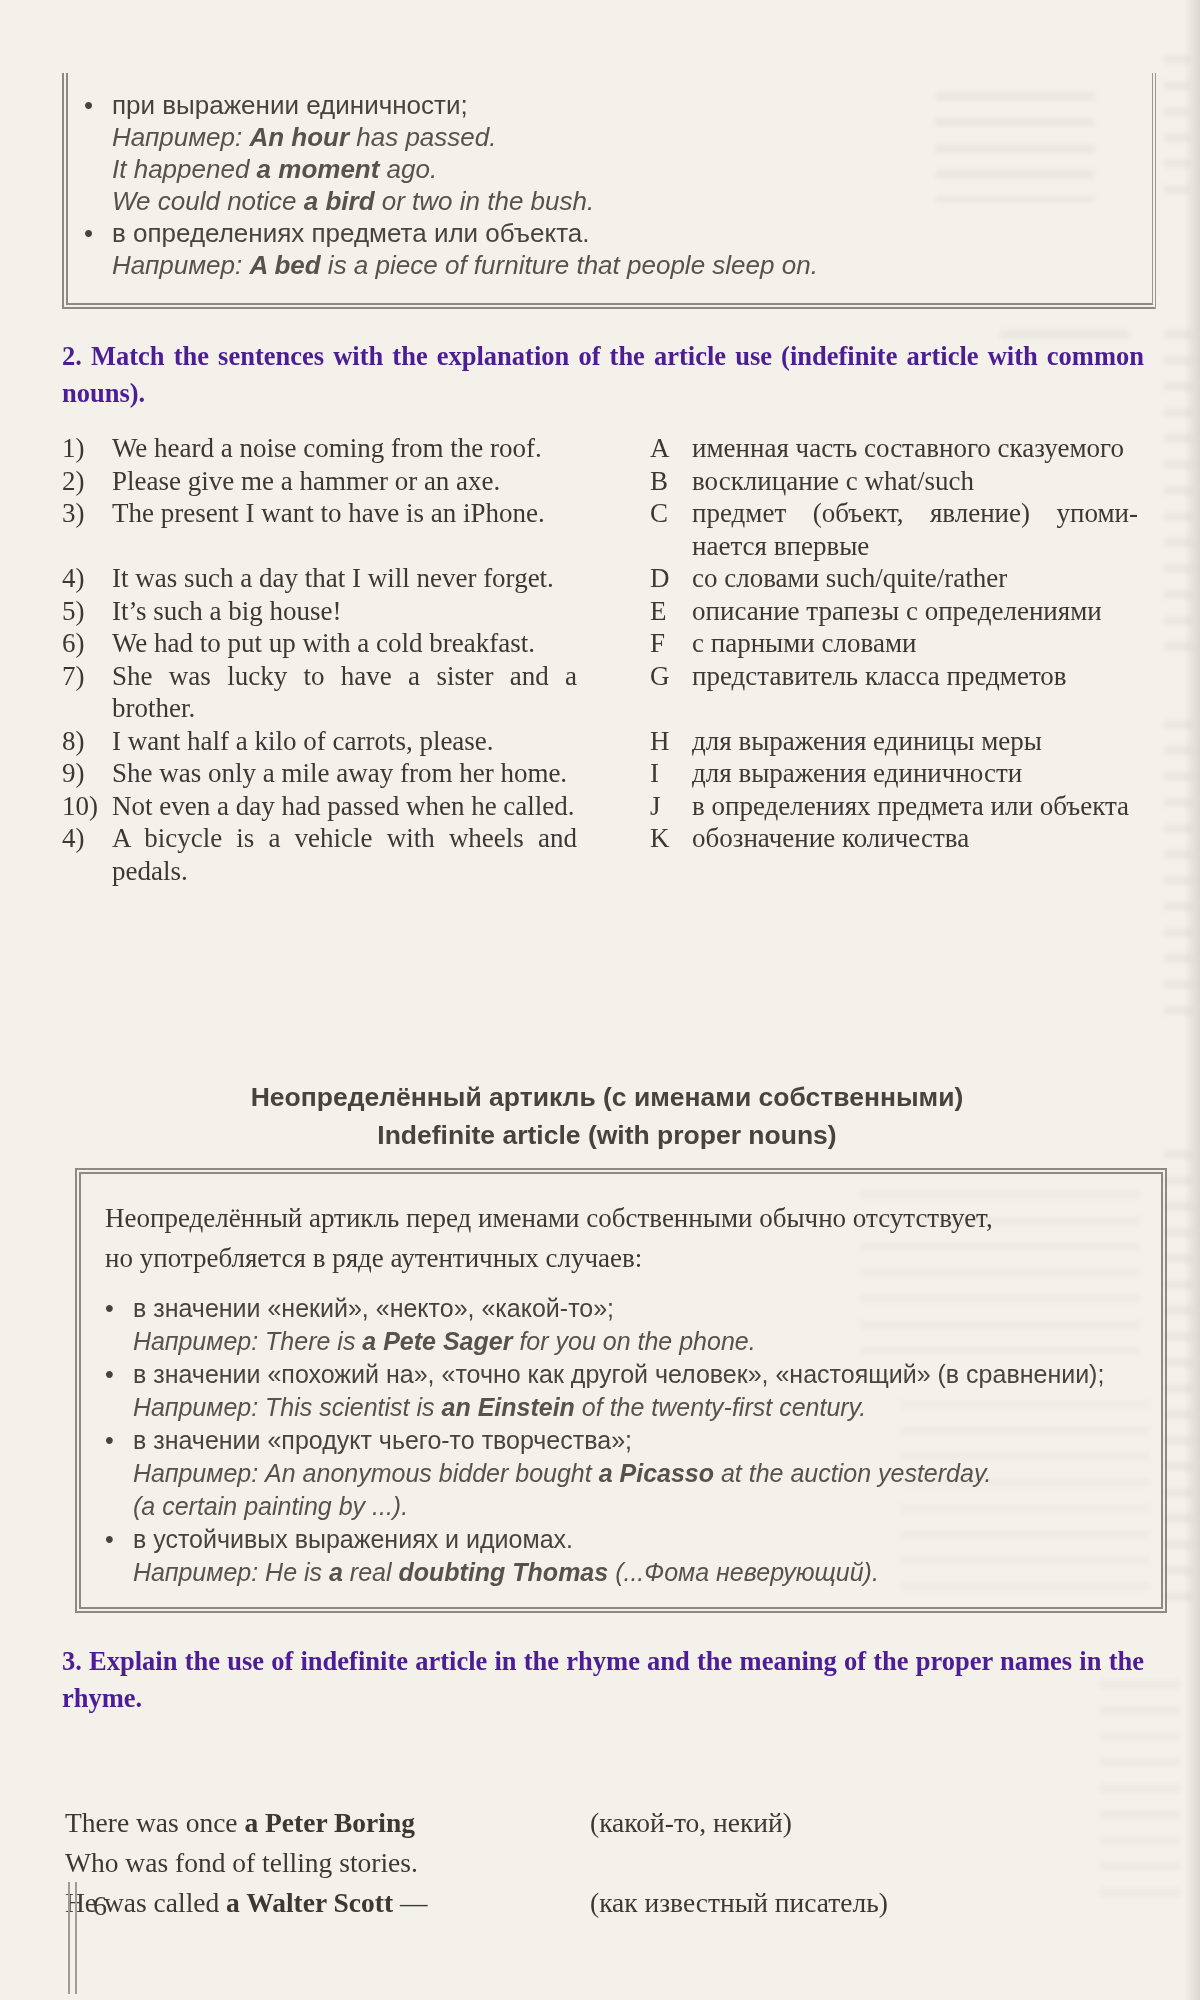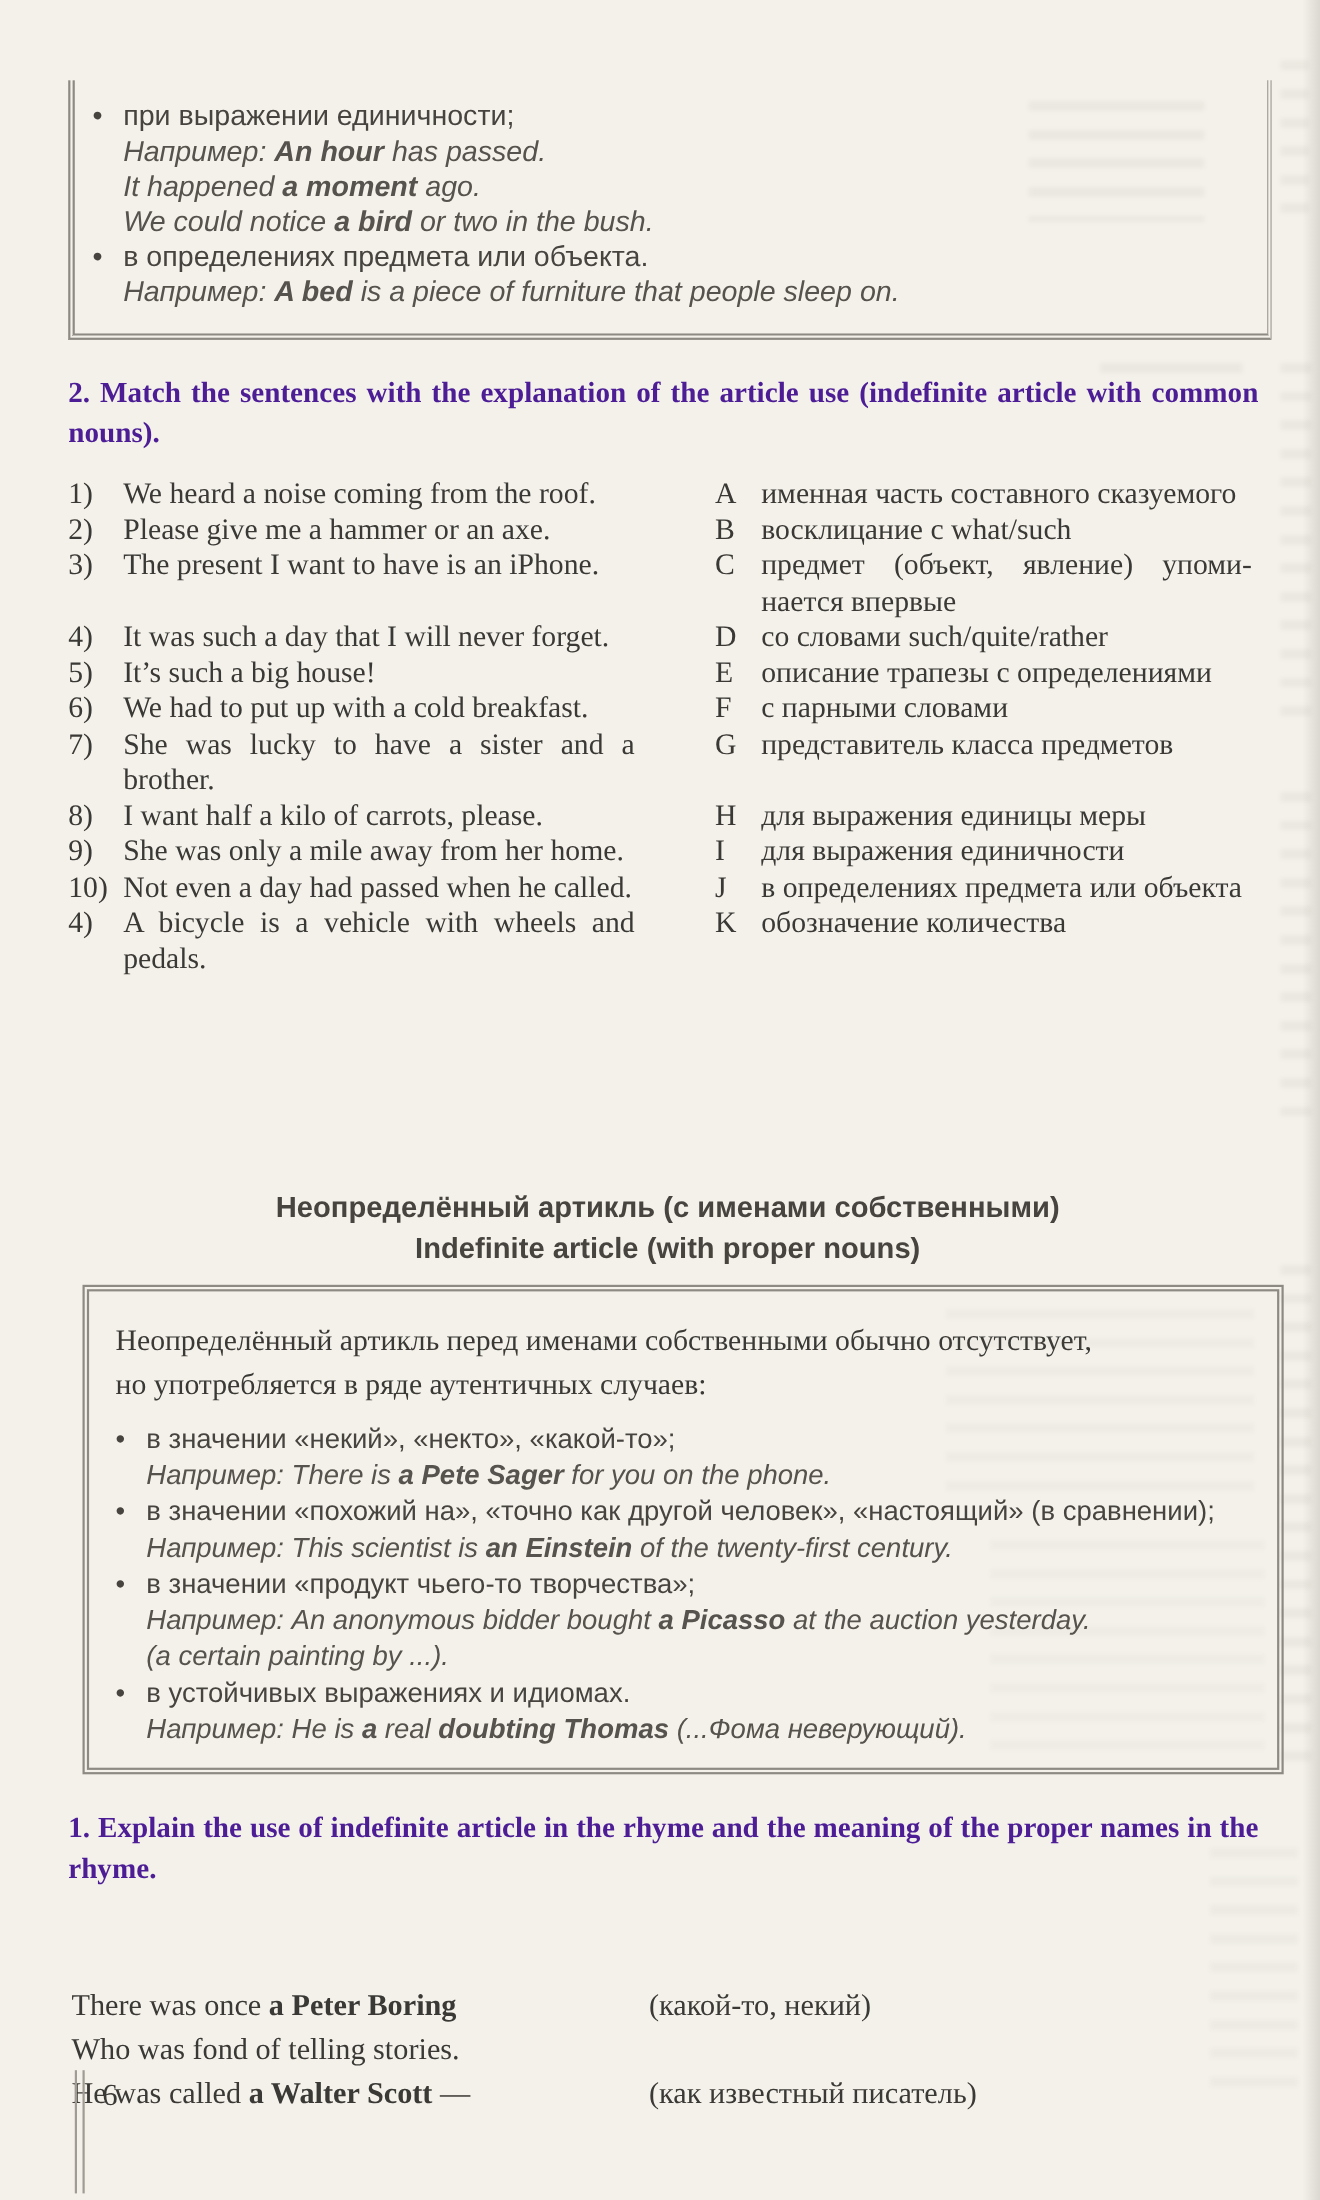--- a/index.html
+++ b/index.html
@@ -229,21 +229,21 @@
       <div class="ex-line"><span style="font-style: italic;">Например: An anonymous bidder bought </span><span style="font-weight: bold; font-style: italic;">a Picasso</span><span style="font-style: italic;"> at the auction yesterday.</span></div>
       <div class="ex-line"><span style="font-style: italic;">(a certain painting by ...).</span></div>
       <div class="b-line">
         <span class="b-dot">•</span>
         <span class="b-text">в устойчивых выражениях и идиомах.</span>
       </div>
       <div class="ex-line"><span style="font-style: italic;">Например: He is </span><span style="font-weight: bold; font-style: italic;">a</span><span style="font-style: italic;"> real </span><span style="font-weight: bold; font-style: italic;">doubting Thomas</span><span style="font-style: italic;"> (...Фома неверующий).</span></div>
     </div>
   </div>
 
-  <div class="ex-title" id="ex3-title">1. Explain the use of indefinite article in the rhyme and the meaning of the proper names in the rhyme.</div>
+  <div class="ex-title" id="ex3-title">3. Explain the use of indefinite article in the rhyme and the meaning of the proper names in the rhyme.</div>
 
   <div class="rhyme">
     <div class="rline">
       <span class="rtext"><span>There was once </span><span style="font-weight: bold;">a Peter Boring</span></span>
       <span class="rnote">(какой-то, некий)</span>
     </div>
     <div class="rline">
       <span class="rtext"><span>Who was fond of telling stories.</span></span>
       <span class="rnote"></span>
     </div>

